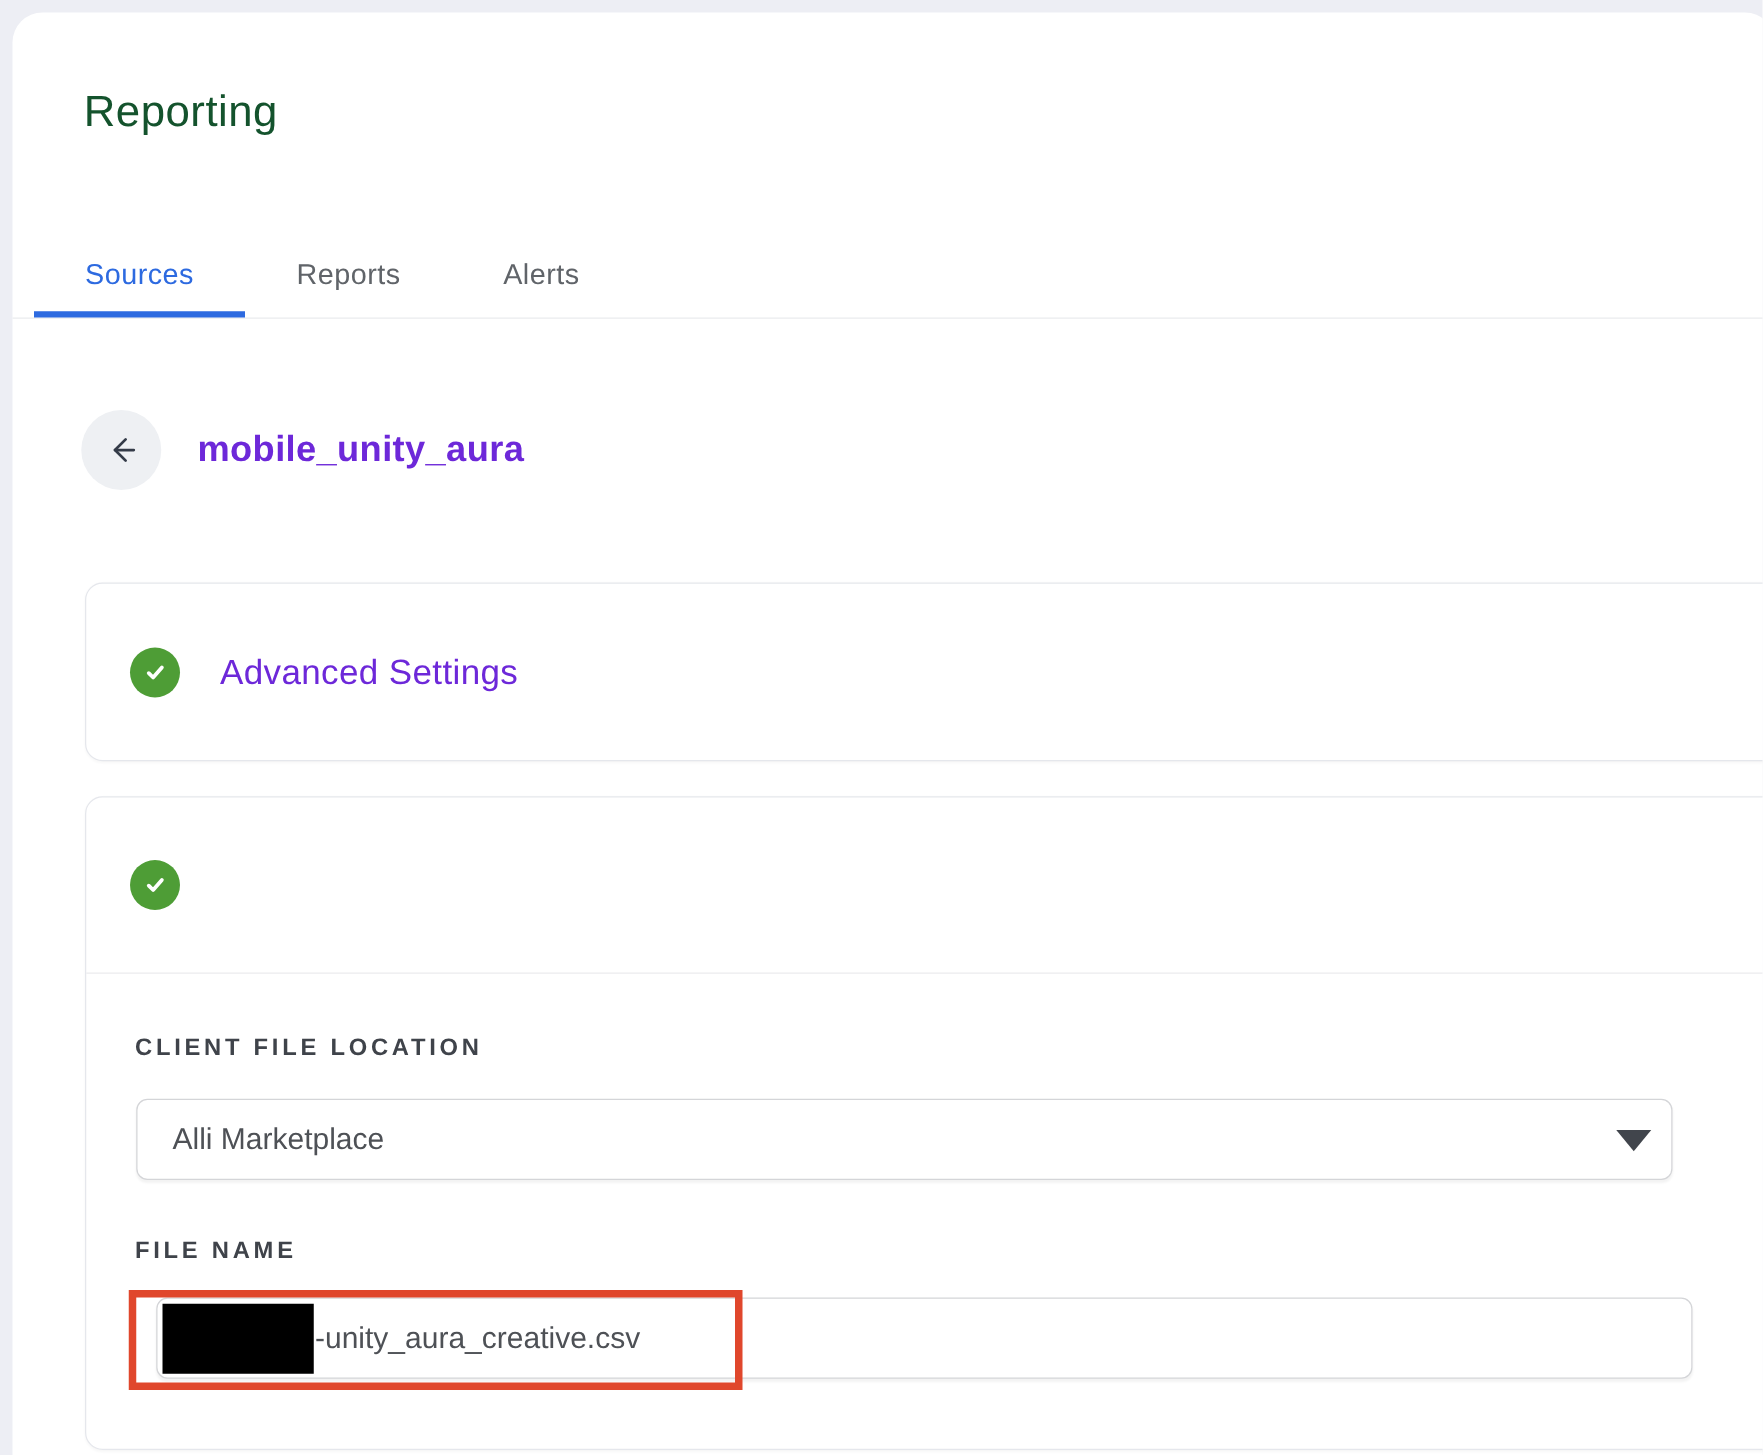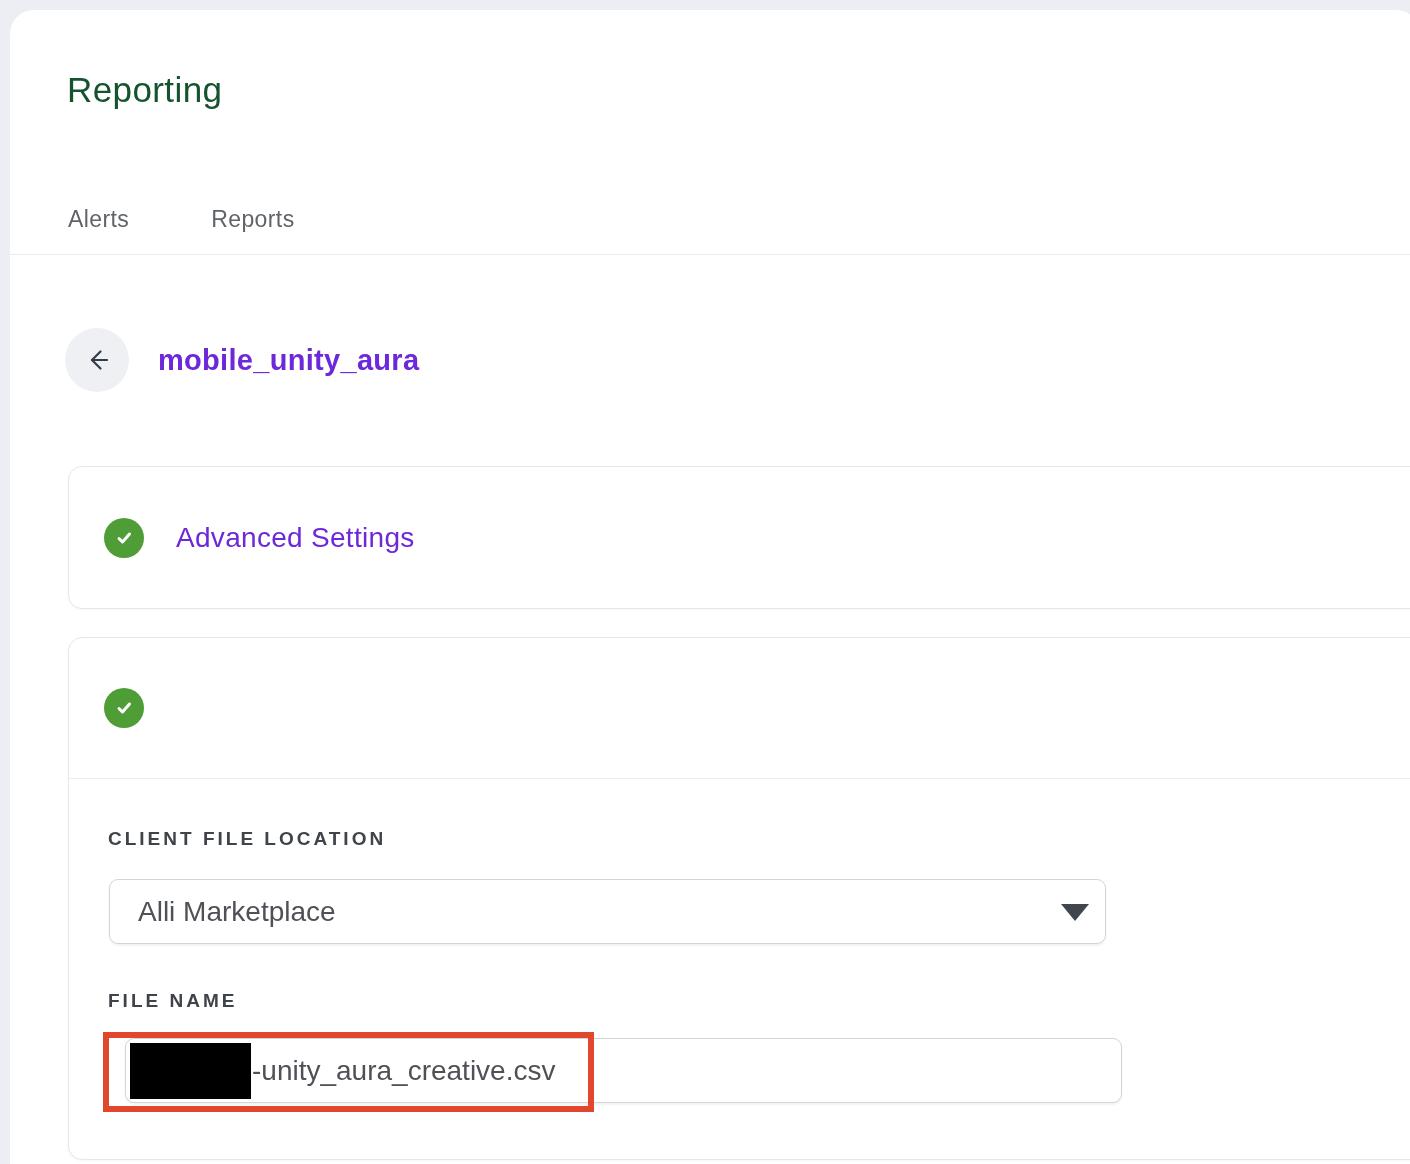--- a/index.html
+++ b/index.html
@@ -86,26 +86,26 @@
   }
   .field-label {
     position:absolute; left:39px;
     font-size:19px; font-weight:600; color:#3f434a;
     letter-spacing:3px;
   }
   .label-location { top:190px;text-align:center; }
   .label-filename { top:352px; }
   .select, .text-input {
     position:absolute; left:40px;
-    width:997px; height:65px;
+    width:1229px; height:65px;
     background:#fff;
     border:1.5px solid #d4d5d8;
     border-radius:9px;
     display:flex; align-items:center;
-    font-size:28px; color:#4e5156;
+    font-size:24px; color:#4e5156;
     box-shadow:0 2px 2px rgba(0,0,0,0.05);
     cursor:pointer;
   }
   .select { top:241px; padding:0 60px 0 28px; }
   .text-input { top:400px; padding:0 20px 0 4px; cursor:text;margin-left:16px; }
   .caret-down {
     position:absolute; right:16px; top:50%; margin-top:-8px;
     width:0; height:0;
     border-left:14px solid transparent;
     border-right:14px solid transparent;
@@ -126,22 +126,23 @@
   }
 </style>
 </head>
 <body>
 
 <div class="page">
 
   <h1 class="page-title">Reporting</h1>
 
   <div class="tabs-row">
+    <div class="tab active">Sources</div>
+    <div class="tab">Reports</div>
     <div class="tab">Alerts</div>
-    <div class="tab">Reports</div>
   </div>
 
   <button class="back-btn">
     <span style="display:flex;">
       <svg width="30" height="30" viewBox="0 0 30 30" fill="none">
         <path d="M18.5 6.5 L10 15 L18.5 23.5" stroke="#343b48" stroke-width="2.2" stroke-linecap="round" stroke-linejoin="round"></path>
         <path d="M10 15 H25" stroke="#343b48" stroke-width="2.2" stroke-linecap="round"></path>
       </svg>
     </span>
   </button>

